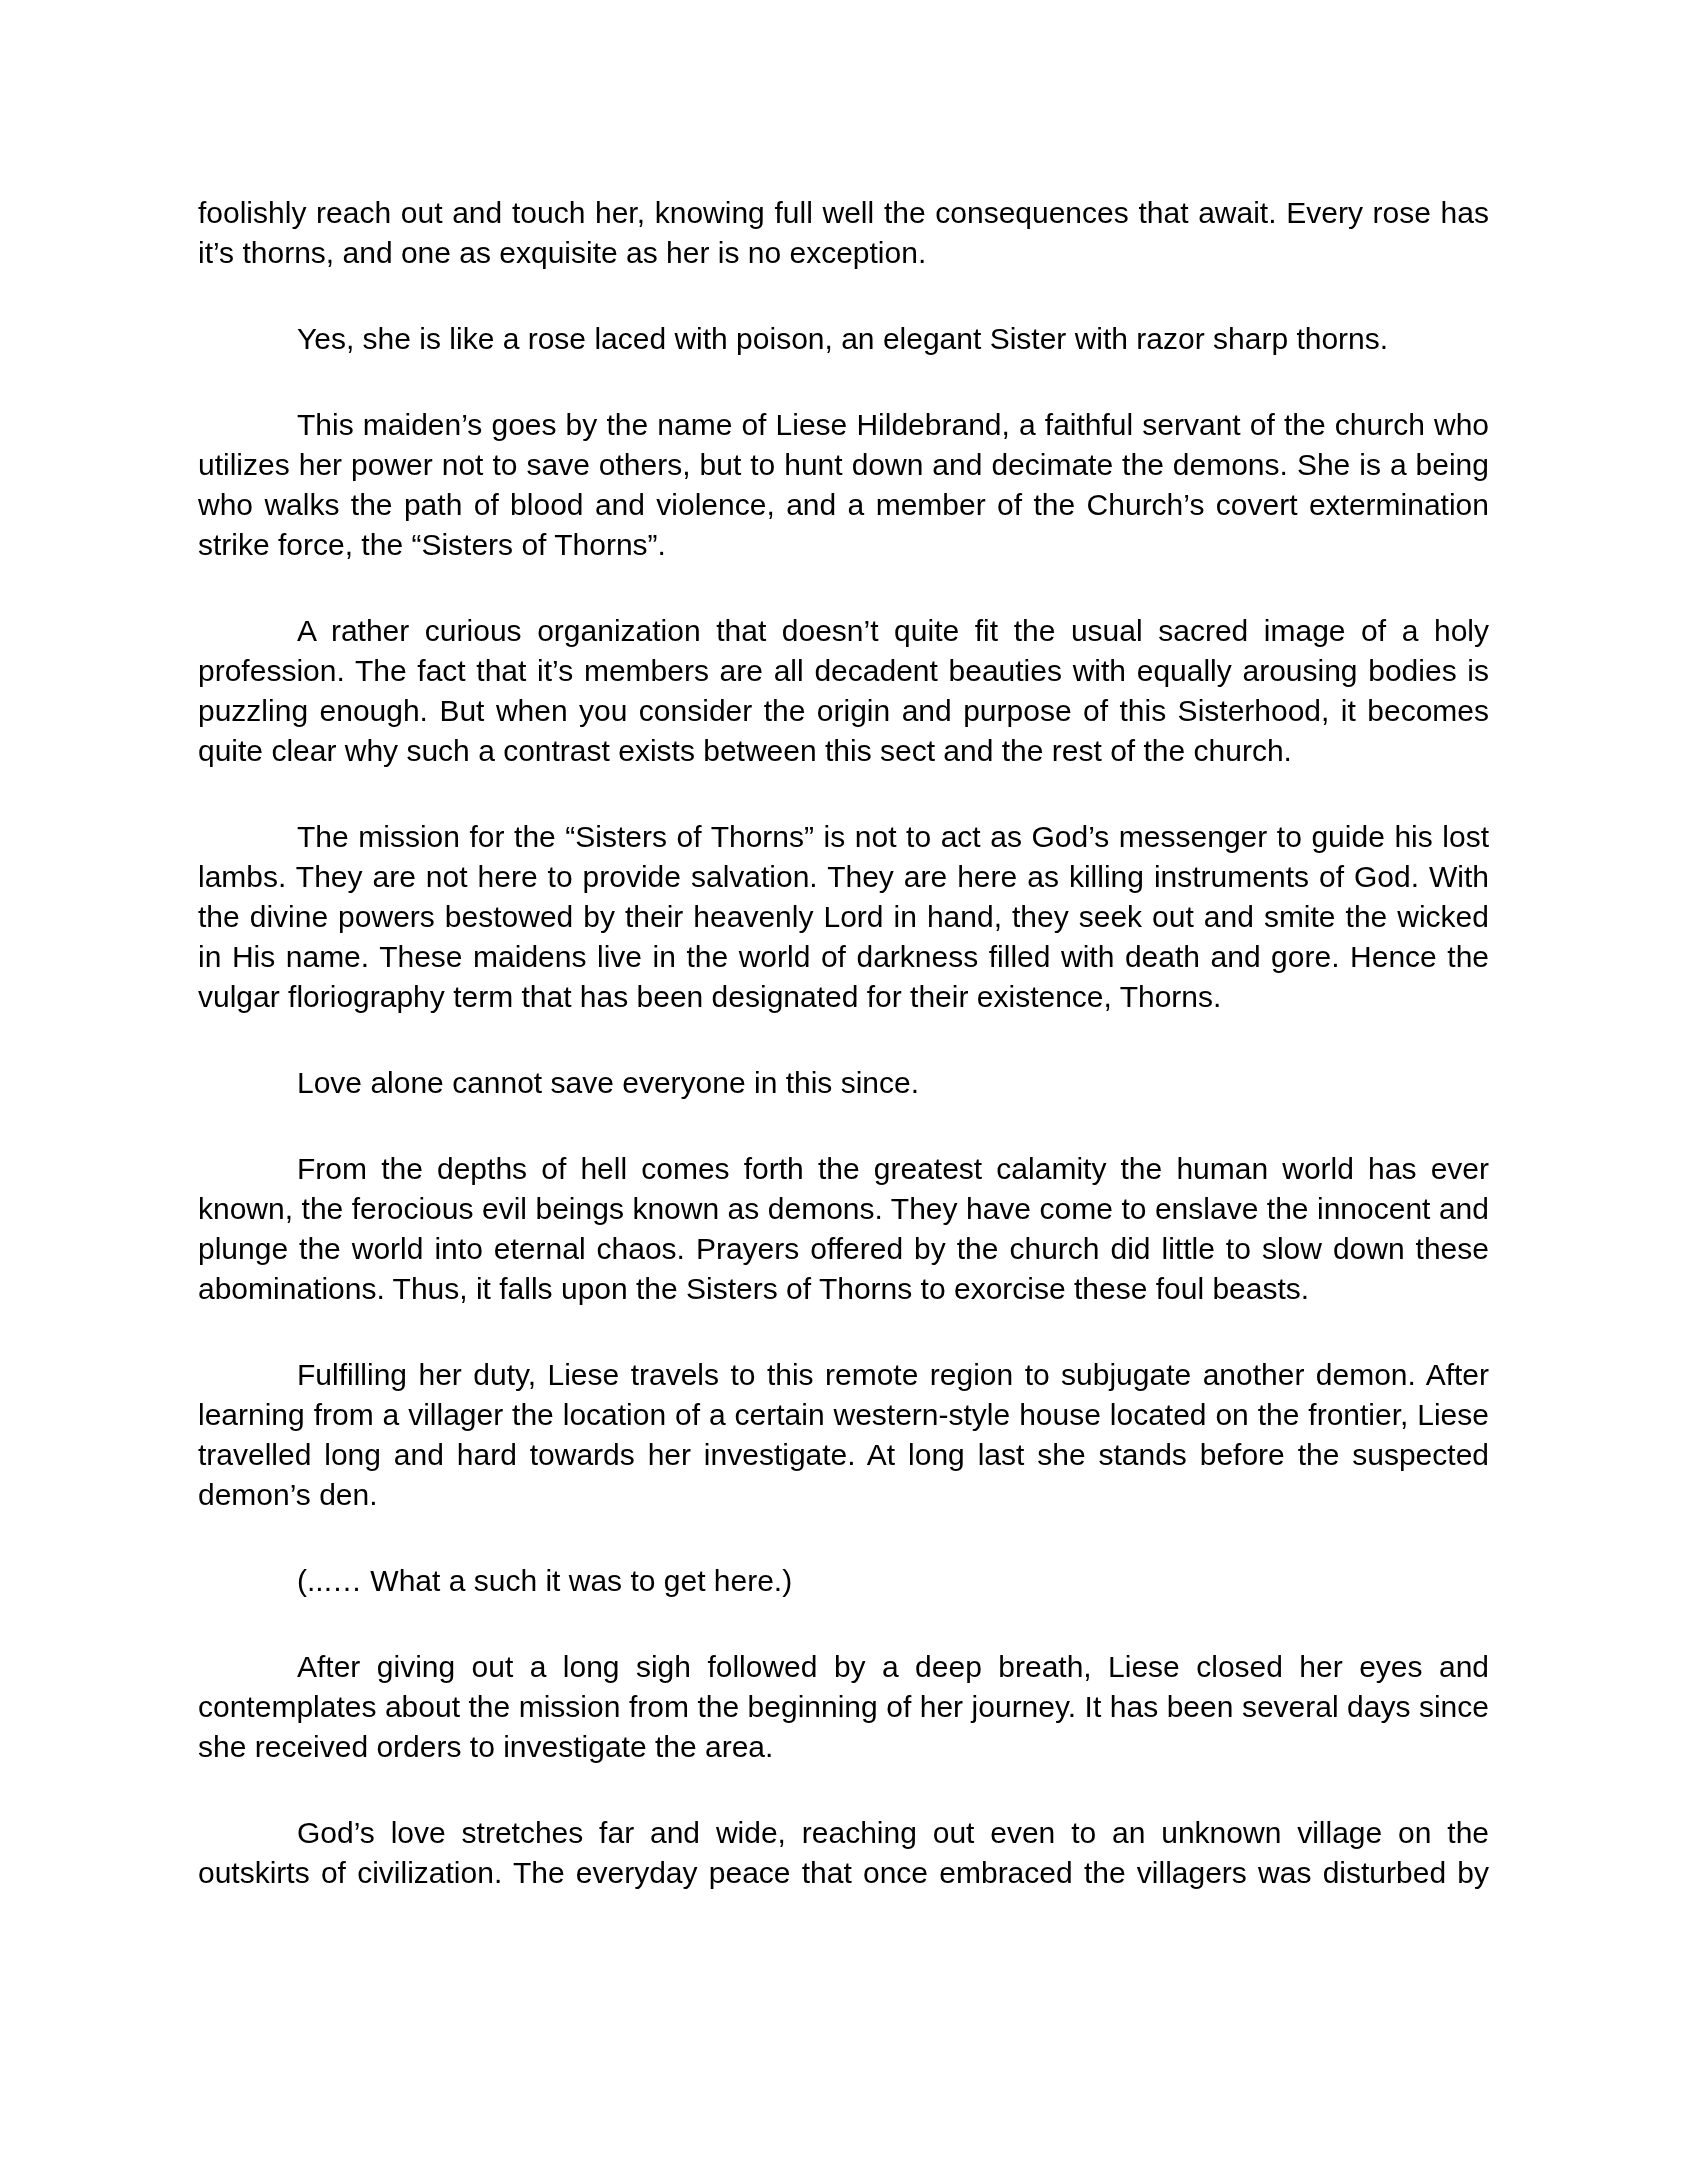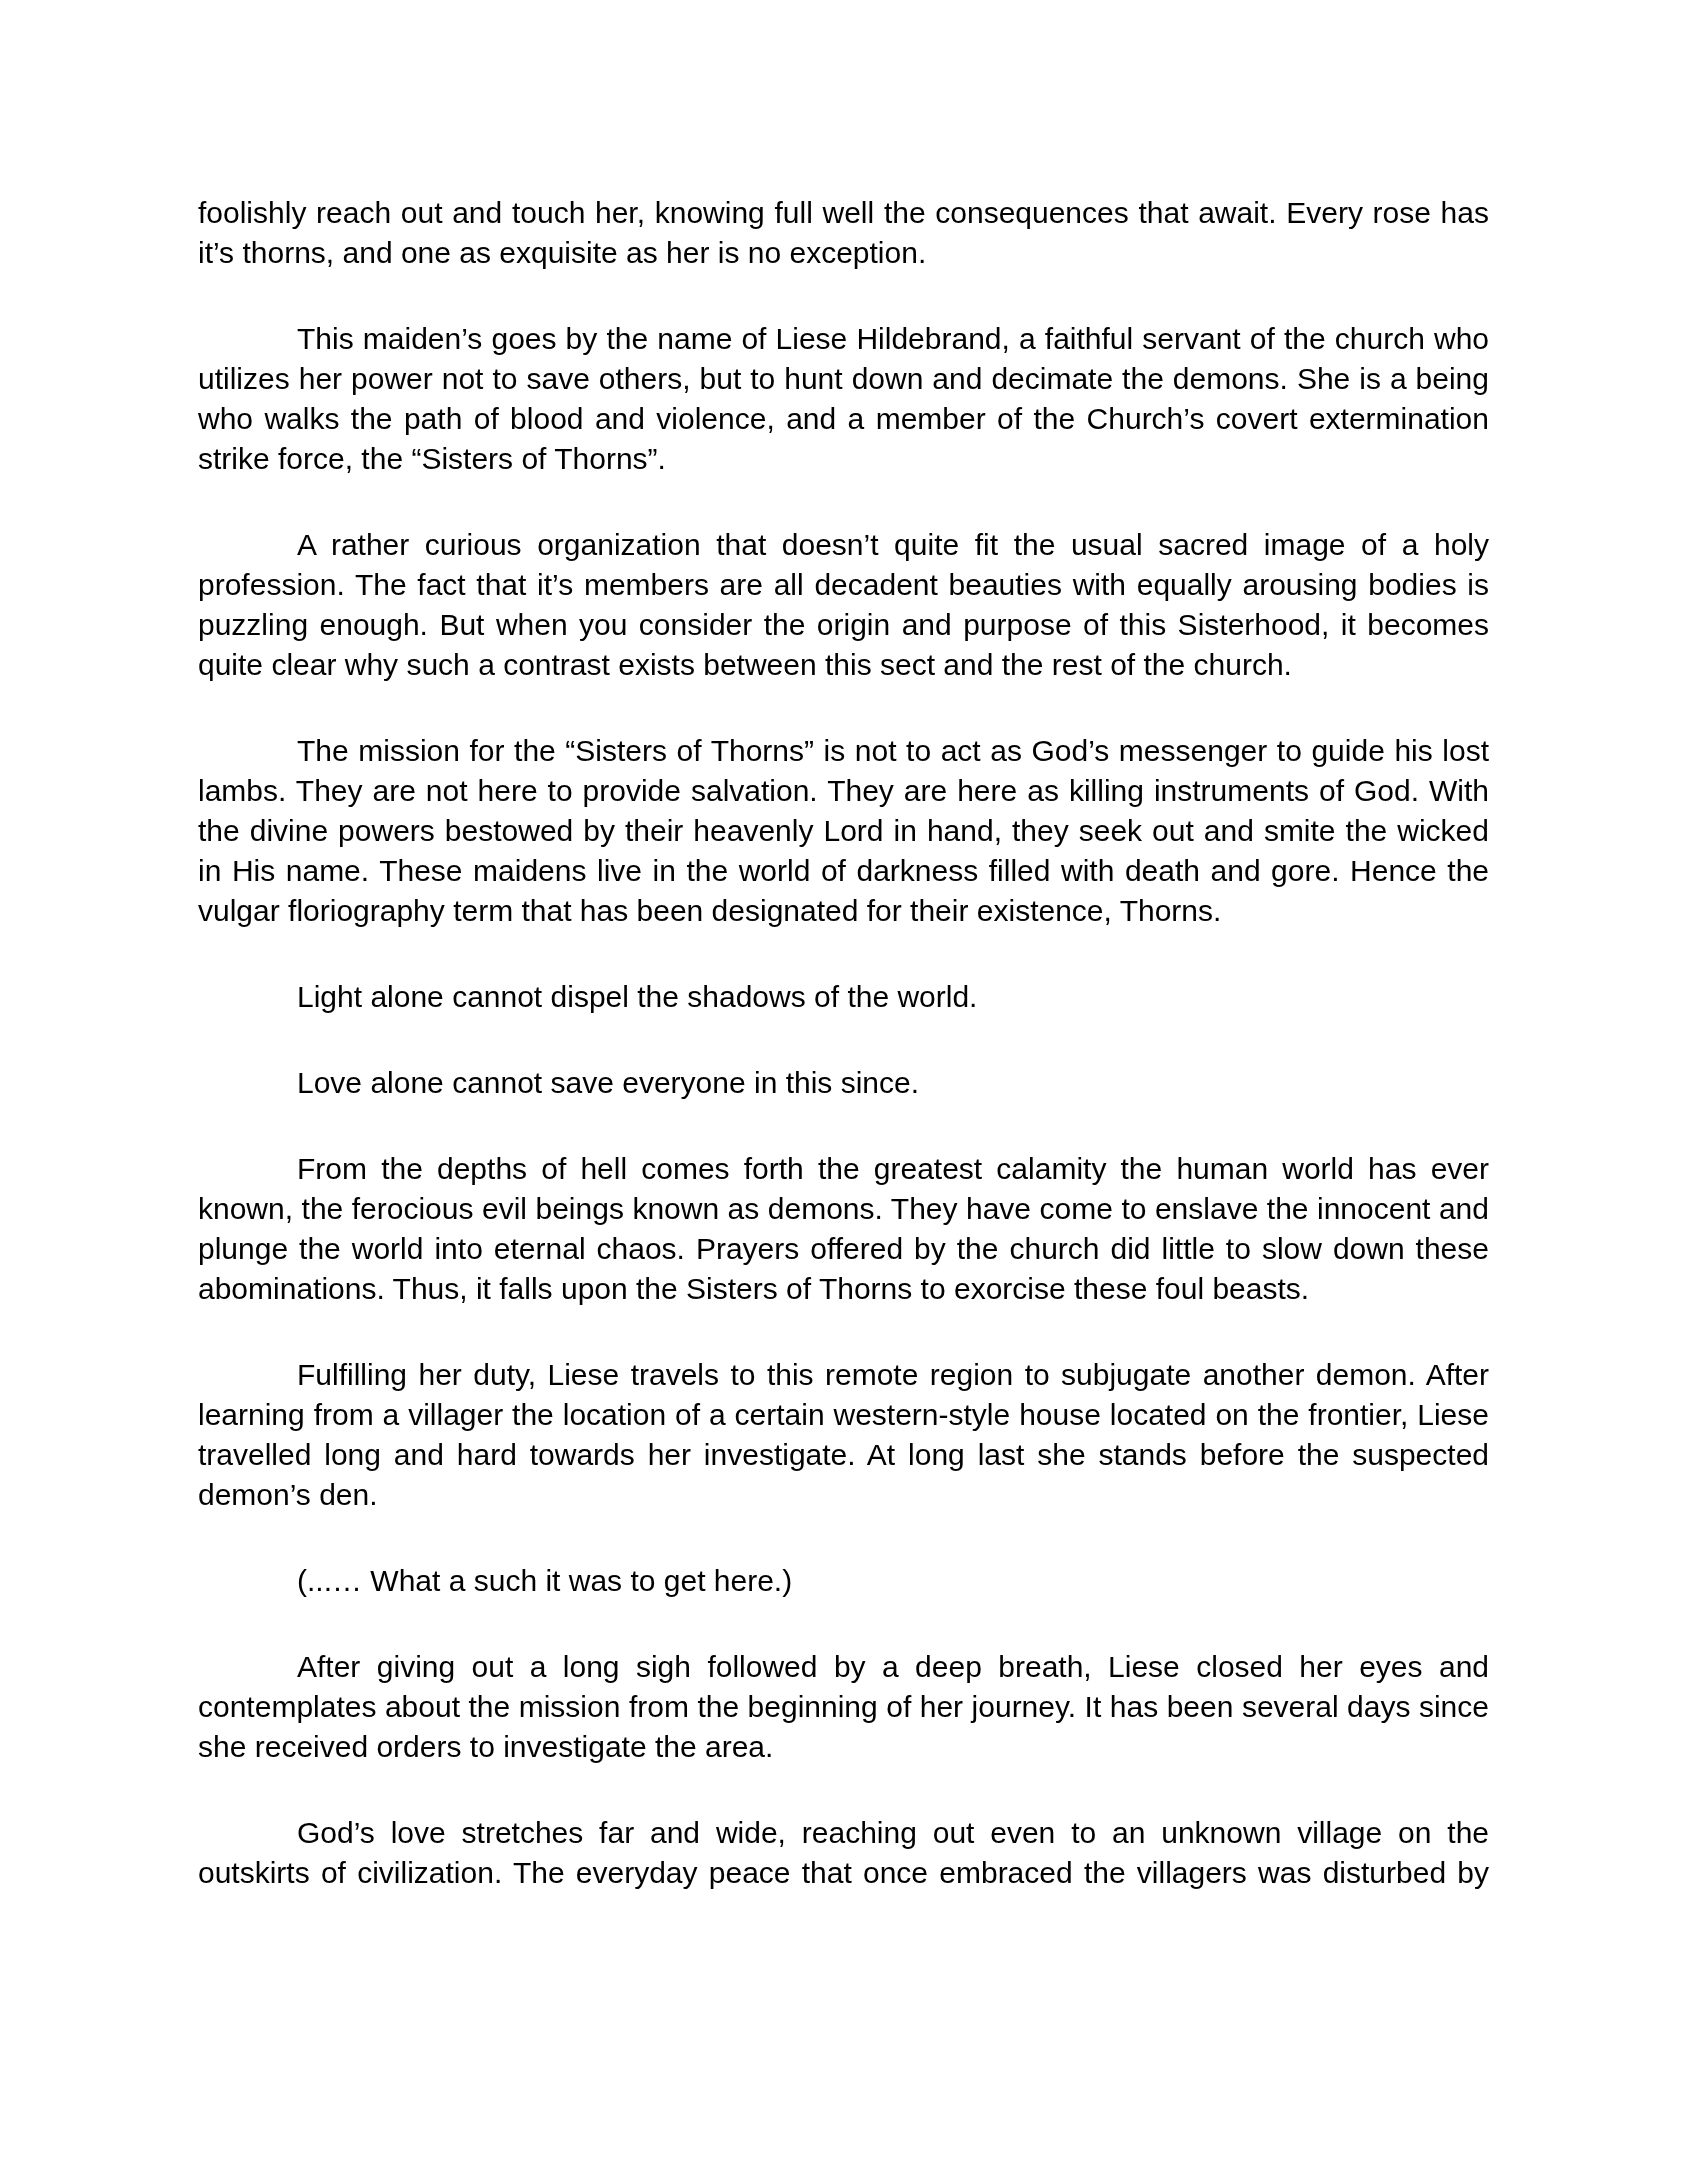--- a/index.html
+++ b/index.html
@@ -35,24 +35,24 @@
   .page p.flush-last {
     text-align-last: justify;
     margin-top: 12px;
   }
 </style>
 </head>
 <body>
 
 <div class="page">
   <p class="no-indent">foolishly reach out and touch her, knowing full well the consequences that await. Every rose has it’s thorns, and one as exquisite as her is no exception.</p>
+  <p>Yes, she is like a rose laced with poison, an elegant Sister with razor sharp thorns.</p>
   <p>This maiden’s goes by the name of Liese Hildebrand, a faithful servant of the church who utilizes her power not to save others, but to hunt down and decimate the demons. She is a being who walks the path of blood and violence, and a member of the Church’s covert extermination strike force, the “Sisters of Thorns”.</p>
   <p>A rather curious organization that doesn’t quite fit the usual sacred image of a holy profession. The fact that it’s members are all decadent beauties with equally arousing bodies is puzzling enough. But when you consider the origin and purpose of this Sisterhood, it becomes quite clear why such a contrast exists between this sect and the rest of the church.</p>
   <p>The mission for the “Sisters of Thorns” is not to act as God’s messenger to guide his lost lambs. They are not here to provide salvation. They are here as killing instruments of God. With the divine powers bestowed by their heavenly Lord in hand, they seek out and smite the wicked in His name. These maidens live in the world of darkness filled with death and gore. Hence the vulgar floriography term that has been designated for their existence, Thorns.</p>
-  <p>Light alone cannot dispel the shadows of the world.</p>
   <p>Love alone cannot save everyone in this since.</p>
   <p>From the depths of hell comes forth the greatest calamity the human world has ever known, the ferocious evil beings known as demons. They have come to enslave the innocent and plunge the world into eternal chaos. Prayers offered by the church did little to slow down these abominations. Thus, it falls upon the Sisters of Thorns to exorcise these foul beasts.</p>
   <p>Fulfilling her duty, Liese travels to this remote region to subjugate another demon. After learning from a villager the location of a certain western-style house located on the frontier, Liese travelled long and hard towards her investigate. At long last she stands before the suspected demon’s den.</p>
   <p>(...… What a such it was to get here.)</p>
   <p>After giving out a long sigh followed by a deep breath, Liese closed her eyes and contemplates about the mission from the beginning of her journey. It has been several days since she received orders to investigate the area.</p>
   <p class="flush-last">God’s love stretches far and wide, reaching out even to an unknown village on the outskirts of civilization. The everyday peace that once embraced the villagers was disturbed by</p>
 </div>
 
 
 </body></html>

